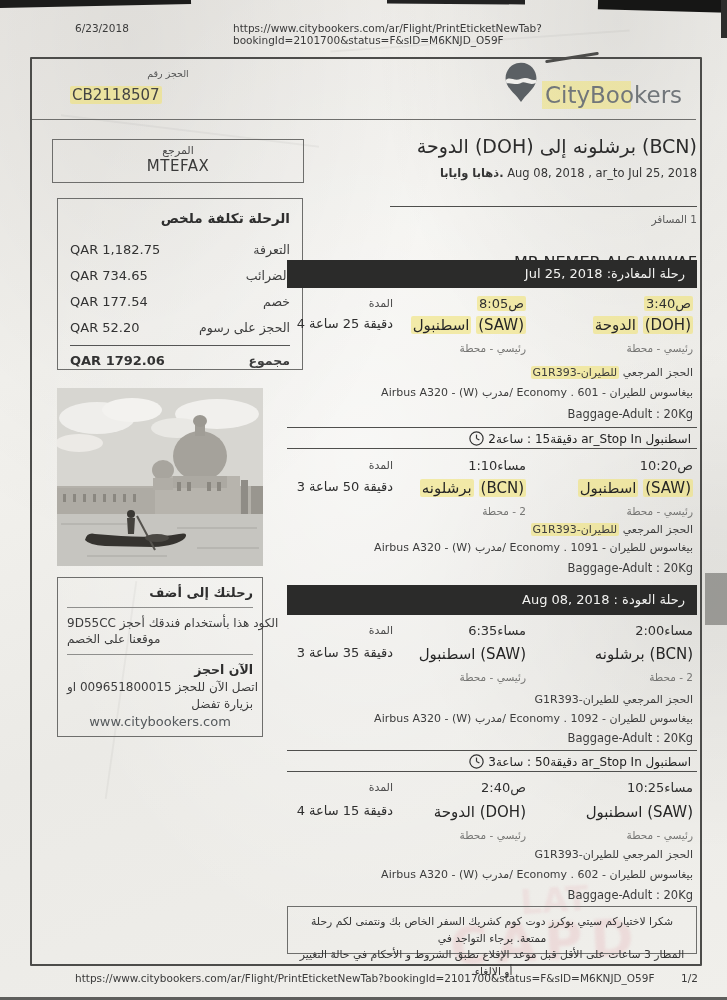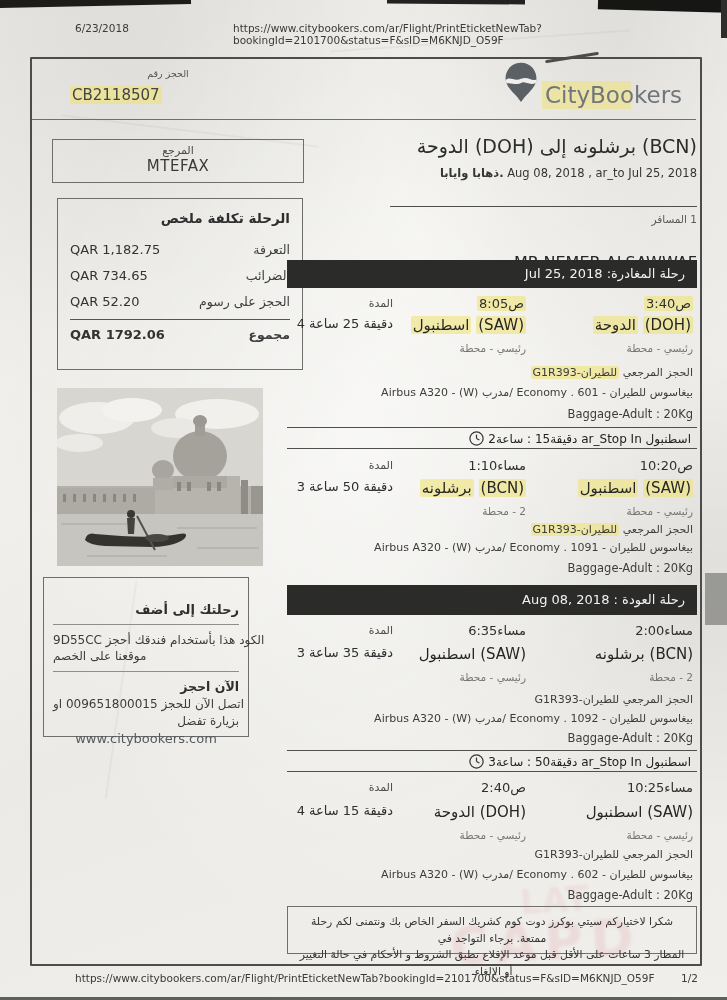--- a/index.html
+++ b/index.html
@@ -91,20 +91,24 @@
 
   <div class="abs box" style="left:57px;top:198px;width:246px;height:172px;box-sizing:border-box;padding:11px 12px;">
     <div class="seq rt" style="font-size:13.5px;font-weight:bold;color:#2e2e2e;"><span dir="ltr" class="tk">ملخص</span> <span dir="ltr" class="tk">تكلفة</span> <span dir="ltr" class="tk">الرحلة</span></div>
     <div class="costrow" style="margin-top:16px;gap:24px;">
       <span class="costval">QAR 1,182.75</span>
       <span class="costlabel seq"><span dir="ltr" class="tk">التعرفة</span></span>
     </div>
     <div class="costrow">
       <span class="costval">QAR 734.65</span>
       <span class="costlabel seq"><span dir="ltr" class="tk">الضرائب</span></span>
+    </div>
+    <div class="costrow">
+      <span class="costval">QAR 177.54</span>
+      <span class="costlabel seq"><span dir="ltr" class="tk">خصم</span></span>
     </div>
     <div class="costrow">
       <span class="costval">QAR 52.20</span>
       <span class="costlabel seq"><span dir="ltr" class="tk">رسوم</span> <span dir="ltr" class="tk">على</span> <span dir="ltr" class="tk">الحجز</span></span>
     </div>
     <div class="costrow" style="border-top:1px solid #55;border-top:1px solid #555;padding-top:7px;margin-top:10px;">
       <span class="costval b">QAR 1792.06</span>
       <span class="costlabel b seq"><span dir="ltr" class="tk">مجموع</span></span>
     </div>
   </div>
@@ -150,21 +154,21 @@
           <line x1="140" y1="160" x2="202" y2="160"></line>
       </g>
       <path d="M28 152 Q30 144 38 146 L64 148 Q100 150 122 146 Q132 144 128 150 Q120 158 96 159 L48 158 Q32 157 28 152 Z" fill="#35332f"></path>
       <circle cx="74" cy="126" r="4" fill="#3a3834"></circle>
       <path d="M70 130 L78 130 L77 146 L71 146 Z" fill="#44423d"></path>
       <line x1="80" y1="128" x2="98" y2="162" stroke="#55534e" stroke-width="2"></line>
       <ellipse cx="100" cy="150" rx="12" ry="4" fill="#4a4843"></ellipse>
     </svg>
   </div>
 
-  <div class="abs box" style="left:43px;top:577px;width:206px;height:160px;box-sizing:border-box;padding:24px 9px;">
+  <div class="abs box" style="left:57px;top:577px;width:206px;height:160px;box-sizing:border-box;padding:7px 9px;">
     <div class="seq rt" style="font-size:13px;font-weight:bold;color:#2e2e2e;"><span dir="ltr" class="tk">أضف</span> <span dir="ltr" class="tk">إلى</span> <span dir="ltr" class="tk">رحلتك</span></div>
     <hr class="divline">
     <div class="promo-line seq"><span dir="ltr" class="tk">9D55CC</span> <span dir="ltr" class="tk">أحجز</span> <span dir="ltr" class="tk">فندقك</span> <span dir="ltr" class="tk">بأستخدام</span> <span dir="ltr" class="tk">هذا</span> <span dir="ltr" class="tk">الكود</span></div>
     <div class="promo-line seq"><span dir="ltr" class="tk">الخصم</span> <span dir="ltr" class="tk">على</span> <span dir="ltr" class="tk">موقعنا</span></div>
     <hr class="divline">
     <div class="seq rt" style="font-size:12.5px;font-weight:bold;color:#2e2e2e;"><span dir="ltr" class="tk">احجز</span> <span dir="ltr" class="tk">الآن</span></div>
     <div class="promo-line seq rt" style="margin-top:2px;"><span dir="ltr" class="tk">او</span> <span dir="ltr" class="tk">009651800015</span> <span dir="ltr" class="tk">للحجز</span> <span dir="ltr" class="tk">الآن</span> <span dir="ltr" class="tk">اتصل</span></div>
     <div class="promo-line seq rt"><span dir="ltr" class="tk">تفضل</span> <span dir="ltr" class="tk">بزيارة</span></div>
     <div style="font-size:13px;color:#55595c;text-align:center;margin-top:2px;">www.citybookers.com</div>
   </div>

